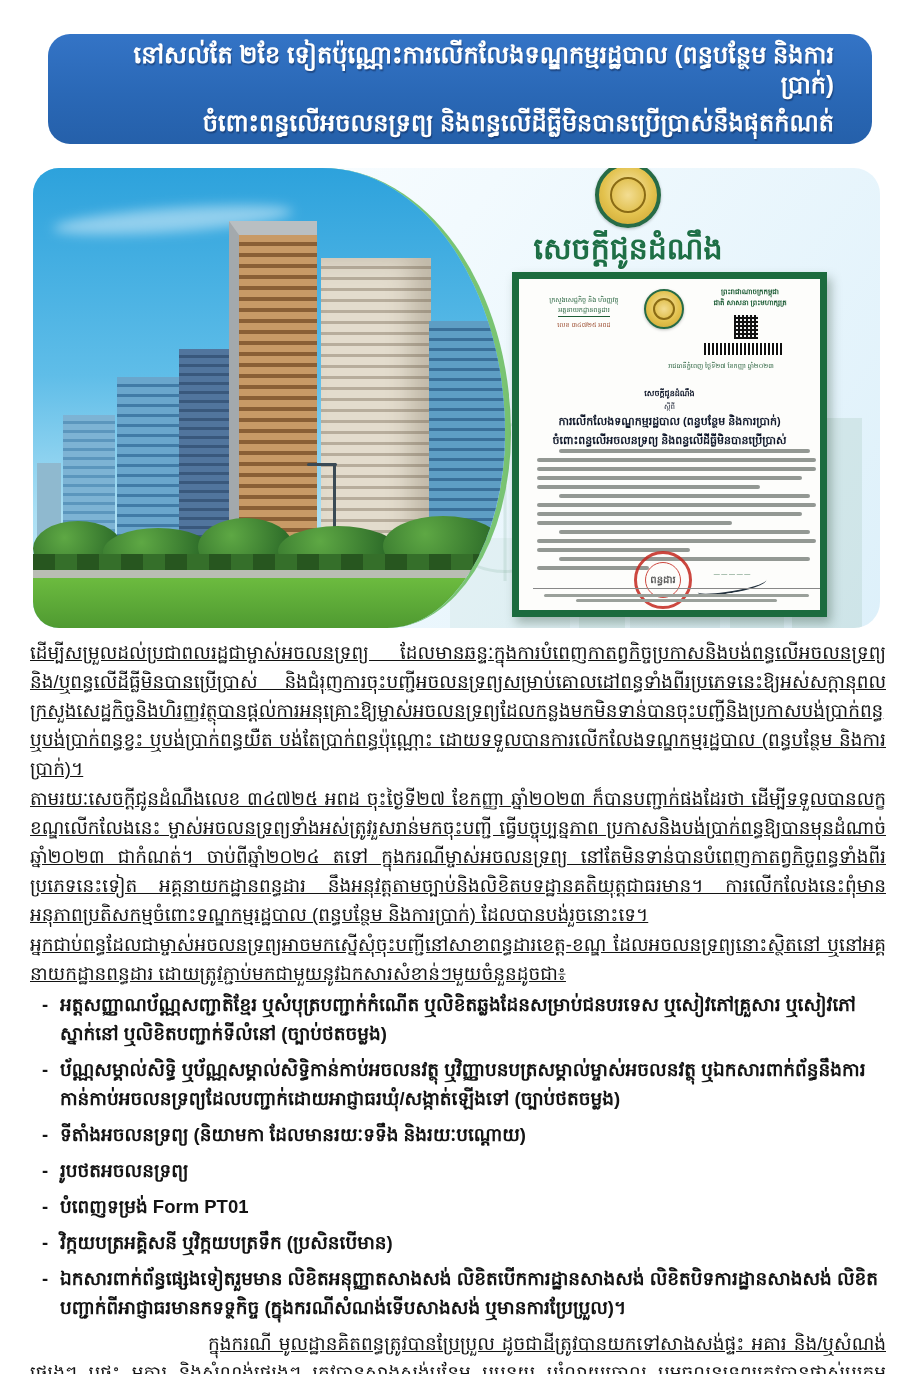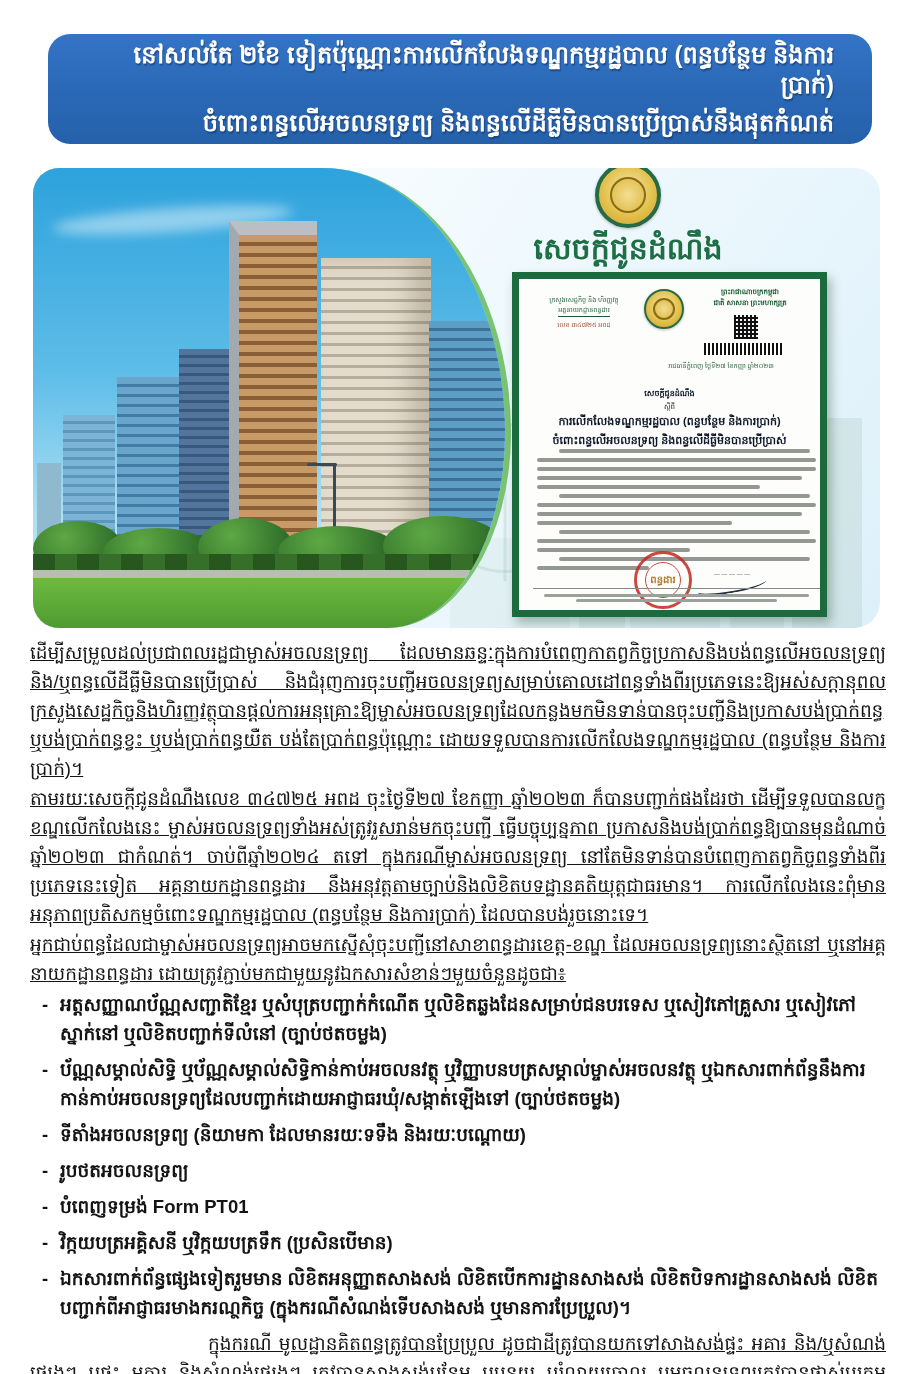--- a/index.html
+++ b/index.html
@@ -105,21 +105,21 @@
   .cbody { position:absolute; left:18px; top:170px; width:279px; }
   .tline { height:4px; background:#6f7570; border-radius:2px; margin-bottom:5px; opacity:.75; }
   .tline.ind { margin-left:22px; }
   .tline.w95{width:95%} .tline.w100{width:100%} .tline.w90{width:90%} .tline.w80{width:80%}
   .tline.w70{width:70%} .tline.w55{width:55%} .tline.w40{width:40%}
   .sig { position:absolute; right:28px; top:292px; width:120px; text-align:center; }
   .sig .cap { color:#27603c; font-size:6px; }
   .sig .ink { width:70px; height:14px; margin:2px auto 0;
     border-bottom:2px solid #24323e; border-radius:0 0 60% 40%; transform:rotate(-8deg); }
   .stamp { position:absolute; left:115px; top:272px; width:58px; height:58px; border-radius:50%;
-    border:3px solid #c4281f; color:#a16207; opacity:.85;
+    border:3px solid #c4281f; color:#404040; opacity:.85;
     display:flex; align-items:center; justify-content:center; }
   .stamp .in { width:36px; height:36px; border:1.5px solid #c4281f; border-radius:50%;
     display:flex; align-items:center; justify-content:center; font-size:10px; font-weight:700; }
   .cfoot { position:absolute; left:14px; bottom:6px; width:287px; border-top:1px solid #888;
     padding-top:3px; }
   .cfoot .fl { height:3px; background:#9aa09a; border-radius:2px; margin:2px auto; }
   .fl1 { width:92%; } .fl2 { width:70%; }
 
   
   .bodytext { position:absolute; left:30px; top:638px; width:856px; color:#141414;
@@ -239,18 +239,18 @@
     <p>ដើម្បីសម្រួលដល់ប្រជាពលរដ្ឋជាម្ចាស់អចលនទ្រព្យ ដែលមានឆន្ទៈក្នុងការបំពេញកាតព្វកិច្ចប្រកាសនិងបង់ពន្ធលើអចលនទ្រព្យ និង/ឬពន្ធលើដីធ្លីមិនបានប្រើប្រាស់ និងជំរុញការចុះបញ្ជីអចលនទ្រព្យសម្រាប់គោលដៅពន្ធទាំងពីរប្រភេទនេះឱ្យអស់សក្តានុពល ក្រសួងសេដ្ឋកិច្ចនិងហិរញ្ញវត្ថុបានផ្តល់ការអនុគ្រោះឱ្យម្ចាស់អចលនទ្រព្យដែលកន្លងមកមិនទាន់បានចុះបញ្ជីនិងប្រកាសបង់ប្រាក់ពន្ធ ឬបង់ប្រាក់ពន្ធខ្វះ ឬបង់ប្រាក់ពន្ធយឺត បង់តែប្រាក់ពន្ធប៉ុណ្ណោះ ដោយទទួលបានការលើកលែងទណ្ឌកម្មរដ្ឋបាល (ពន្ធបន្ថែម និងការប្រាក់)។</p>
     <p>តាមរយៈសេចក្តីជូនដំណឹងលេខ ៣៤៧២៥ អពដ ចុះថ្ងៃទី២៧ ខែកញ្ញា ឆ្នាំ២០២៣ ក៏បានបញ្ជាក់ផងដែរថា ដើម្បីទទួលបានលក្ខខណ្ឌលើកលែងនេះ ម្ចាស់អចលនទ្រព្យទាំងអស់ត្រូវរួសរាន់មកចុះបញ្ជី ធ្វើបច្ចុប្បន្នភាព ប្រកាសនិងបង់ប្រាក់ពន្ធឱ្យបានមុនដំណាច់ឆ្នាំ២០២៣ ជាកំណត់។ ចាប់ពីឆ្នាំ២០២៤ តទៅ ក្នុងករណីម្ចាស់អចលនទ្រព្យ នៅតែមិនទាន់បានបំពេញកាតព្វកិច្ចពន្ធទាំងពីរប្រភេទនេះទៀត អគ្គនាយកដ្ឋានពន្ធដារ នឹងអនុវត្តតាមច្បាប់និងលិខិតបទដ្ឋានគតិយុត្តជាធរមាន។ ការលើកលែងនេះពុំមានអនុភាពប្រតិសកម្មចំពោះទណ្ឌកម្មរដ្ឋបាល (ពន្ធបន្ថែម និងការប្រាក់) ដែលបានបង់រួចនោះទេ។</p>
     <p>អ្នកជាប់ពន្ធដែលជាម្ចាស់អចលនទ្រព្យអាចមកស្នើសុំចុះបញ្ជីនៅសាខាពន្ធដារខេត្ត-ខណ្ឌ ដែលអចលនទ្រព្យនោះស្ថិតនៅ ឬនៅអគ្គនាយកដ្ឋានពន្ធដារ ដោយត្រូវភ្ជាប់មកជាមួយនូវឯកសារសំខាន់ៗមួយចំនួនដូចជា៖</p>
     <ul class="docs">
       <li>អត្តសញ្ញាណប័ណ្ណសញ្ជាតិខ្មែរ ឬសំបុត្របញ្ជាក់កំណើត ឬលិខិតឆ្លងដែនសម្រាប់ជនបរទេស ឬសៀវភៅគ្រួសារ ឬសៀវភៅស្នាក់នៅ ឬលិខិតបញ្ជាក់ទីលំនៅ (ច្បាប់ថតចម្លង)</li>
       <li>ប័ណ្ណសម្គាល់សិទ្ធិ ឬប័ណ្ណសម្គាល់សិទ្ធិកាន់កាប់អចលនវត្ថុ ឬវិញ្ញាបនបត្រសម្គាល់ម្ចាស់អចលនវត្ថុ ឬឯកសារពាក់ព័ន្ធនឹងការកាន់កាប់អចលនទ្រព្យដែលបញ្ជាក់ដោយអាជ្ញាធរឃុំ/សង្កាត់ឡើងទៅ (ច្បាប់ថតចម្លង)</li>
       <li>ទីតាំងអចលនទ្រព្យ (និយាមកា ដែលមានរយៈទទឹង និងរយៈបណ្តោយ)</li>
       <li>រូបថតអចលនទ្រព្យ</li>
       <li>បំពេញទម្រង់ Form PT01</li>
       <li>វិក្កយបត្រអគ្គិសនី ឬវិក្កយបត្រទឹក (ប្រសិនបើមាន)</li>
-      <li>ឯកសារពាក់ព័ន្ធផ្សេងទៀតរួមមាន លិខិតអនុញ្ញាតសាងសង់ លិខិតបើកការដ្ឋានសាងសង់ លិខិតបិទការដ្ឋានសាងសង់ លិខិតបញ្ជាក់ពីអាជ្ញាធរមាងករណ្ថកិច្ច (ក្នុងករណីសំណង់ទើបសាងសង់ ឬមានការប្រែប្រួល)។</li>
+      <li>ឯកសារពាក់ព័ន្ធផ្សេងទៀតរួមមាន លិខិតអនុញ្ញាតសាងសង់ លិខិតបើកការដ្ឋានសាងសង់ លិខិតបិទការដ្ឋានសាងសង់ លិខិតបញ្ជាក់ពីអាជ្ញាធរមានកទទ្ថកិច្ច (ក្នុងករណីសំណង់ទើបសាងសង់ ឬមានការប្រែប្រួល)។</li>
     </ul>
     <p class="p-last">ក្នុងករណី មូលដ្ឋានគិតពន្ធត្រូវបានប្រែប្រួល ដូចជាដីត្រូវបានយកទៅសាងសង់ផ្ទះ អគារ និង/ឬសំណង់ផ្សេងៗ ឬផ្ទះ អគារ និងសំណង់ផ្សេងៗ ត្រូវបានសាងសង់បន្ថែម ឬបន្ថយ ឬរំលាយចោល ឬអចលនទ្រព្យត្រូវបានផ្លាស់ប្តូរកម្មសិទ្ធិករ អ្នកកាន់កាប់ ឬអ្នកទទួលប្រយោជន៍ចុងក្រោយនៃអចលនទ្រព្យ អ្នកជាប់ពន្ធដែលជាម្ចាស់អចលនទ្រព្យត្រូវផ្តល់ព័ត៌មានជូនរដ្ឋបាលសារពើពន្ធ (បច្ចុប្បន្នភាពព័ត៌មានអចលនទ្រព្យ) ដោយត្រូវភ្ជាប់មកជាមួយនូវឯកសារដូចបានបញ្ជាក់ខាងលើ រួមជាមួយបង្កាន់ដៃបញ្ជាក់ការបង់ប្រាក់ពន្ធនាឆ្នាំកន្លងមក ឬលេខអត្តសញ្ញាណកម្មអចលនទ្រព្យ (PIN) ឬប័ណ្ណសម្គាល់ការបង់ពន្ធលើអចលនទ្រព្យ។</p>
   </div>
 
 </div>
 
 </body></html>

